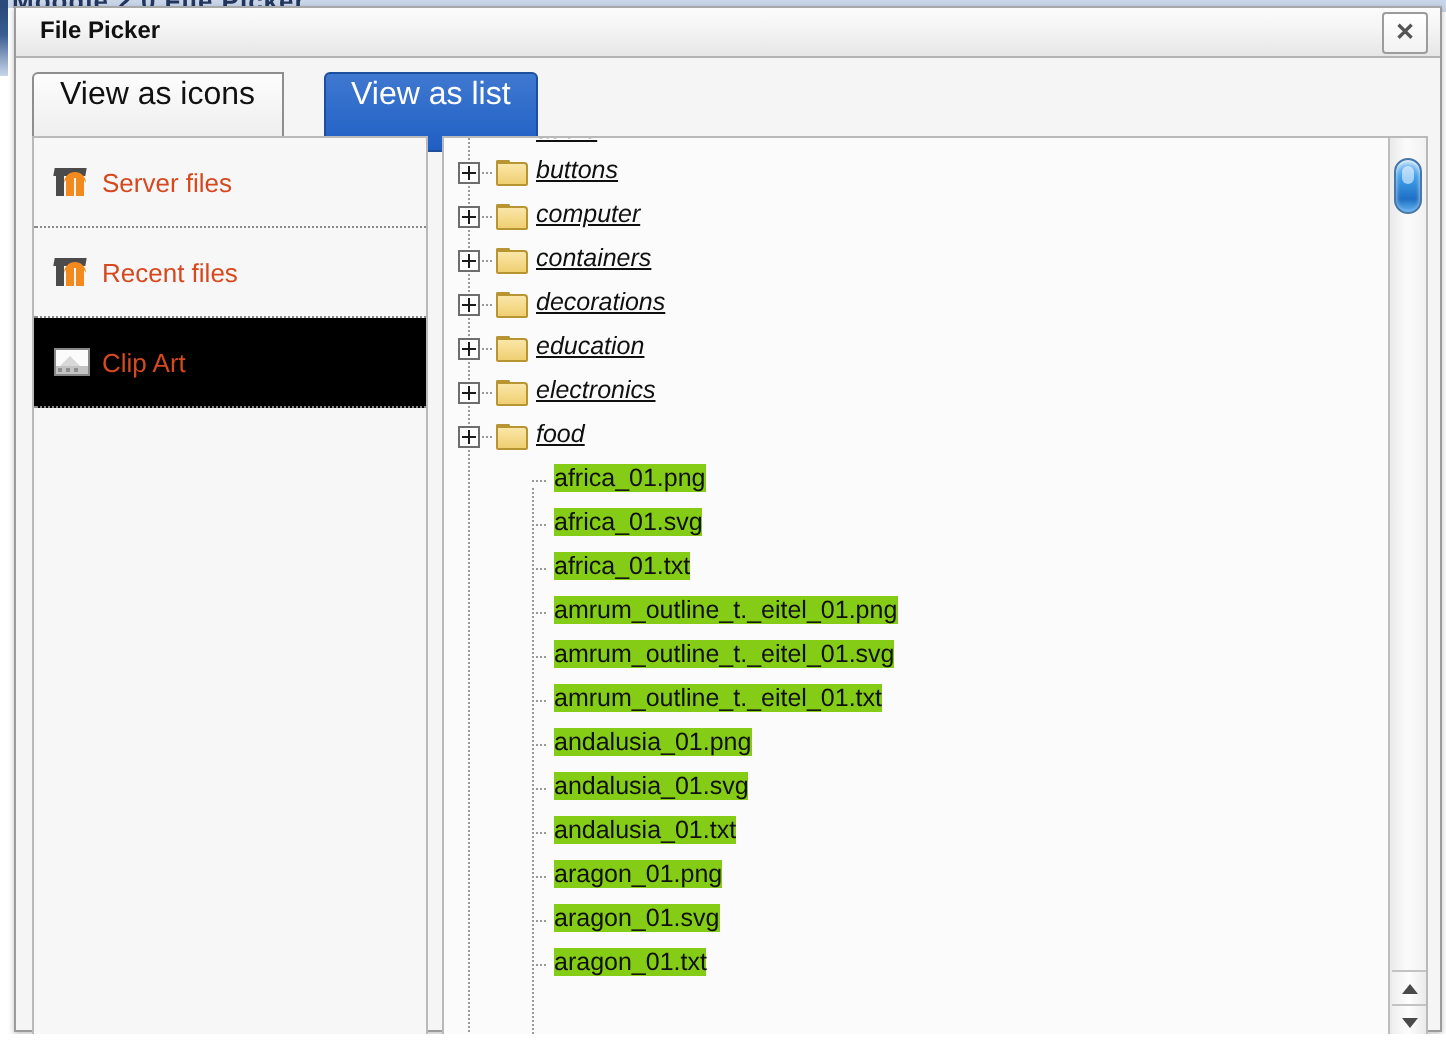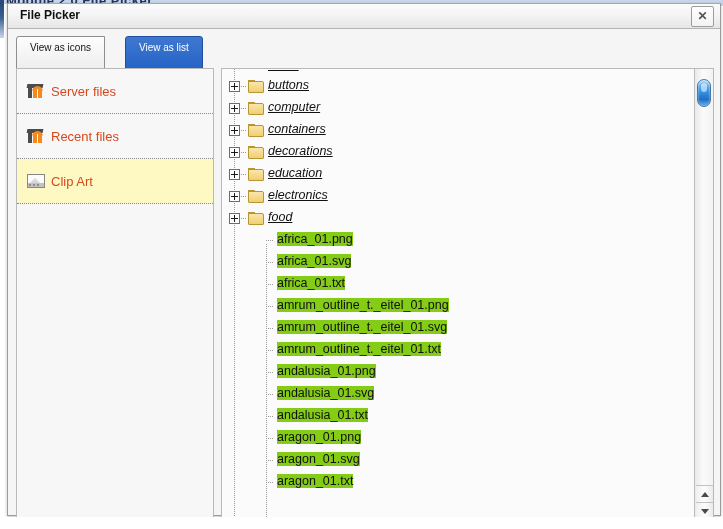--- a/index.html
+++ b/index.html
@@ -81,21 +81,21 @@
   
   #toolbar {
     position: absolute; left: 8px; top: 7px;
     display: flex;
     height: 23px;
   }
   .vbtn {
     height: 40px;
     box-sizing: border-box;
     padding: 0 13px;
-    font-size: 10px;
+    font-size: 16px;
     line-height: 21px;
     border: 1px solid #8e8e8e;
     cursor: pointer;
     white-space: nowrap;
   }
   .vbtn.inactive {
     background: linear-gradient(to bottom, #fdfdfd 0%, #ebebeb 100%);
     color: #111;
     border-radius: 3px 0 0 3px;
   }
@@ -122,21 +122,21 @@
   .side-item {
     position: relative;
     height: 45px;
     border-bottom: 1px dotted #8a8a8a;
     display: flex;
     align-items: center;
     padding-left: 9px;
     box-sizing: border-box;
     cursor: pointer;
   }
-  .side-item.selected { background: #fef9c3; }
+  .side-item.selected { background: #000000; }
   .side-item .label {
     font-size: 13px;
     color: #d6481e;
     margin-left: 5px;
     white-space: nowrap;
   }
   .side-icon { width: 20px; height: 20px; position: relative; flex: 0 0 20px; }
 
   
   .ic-moodle { }

